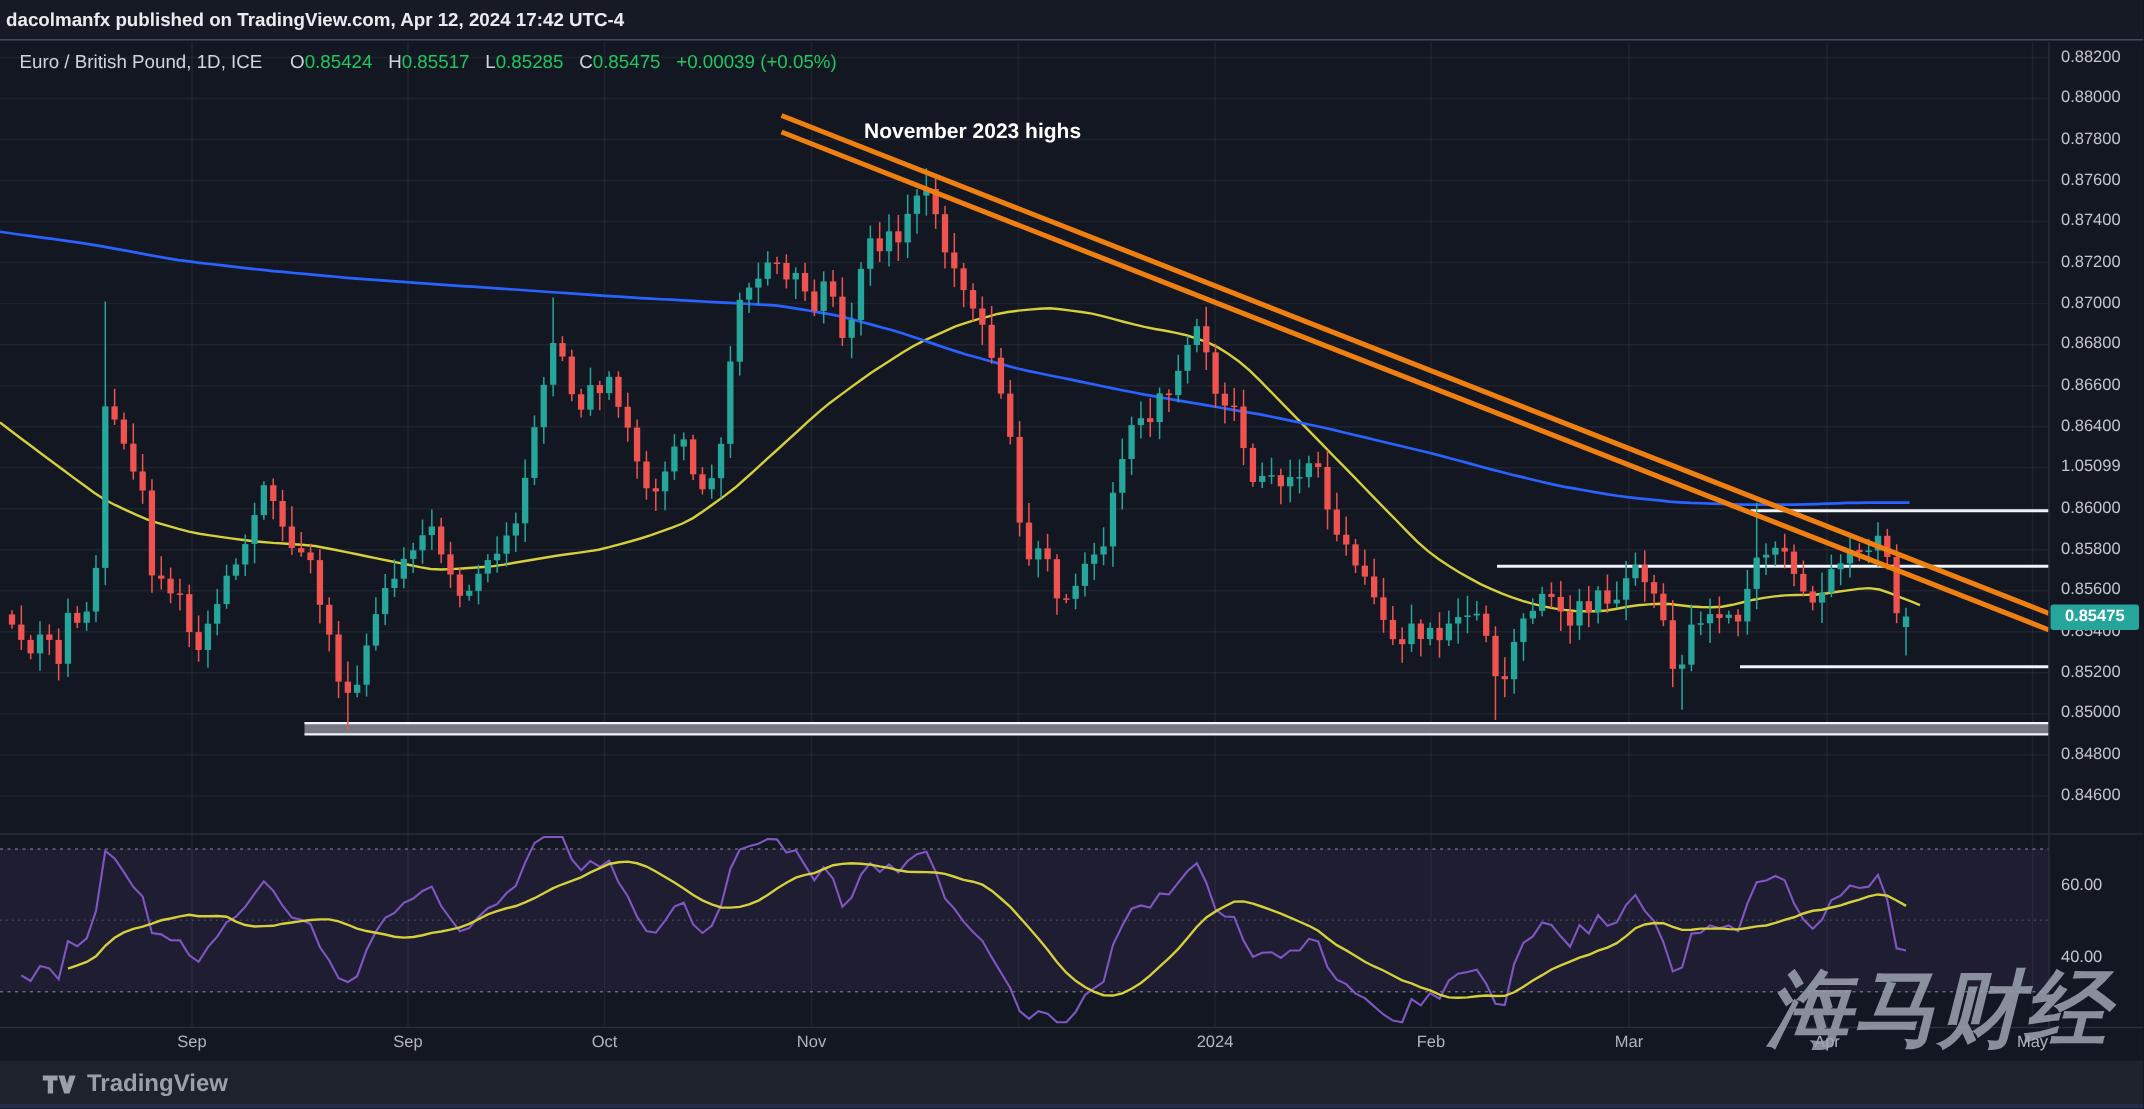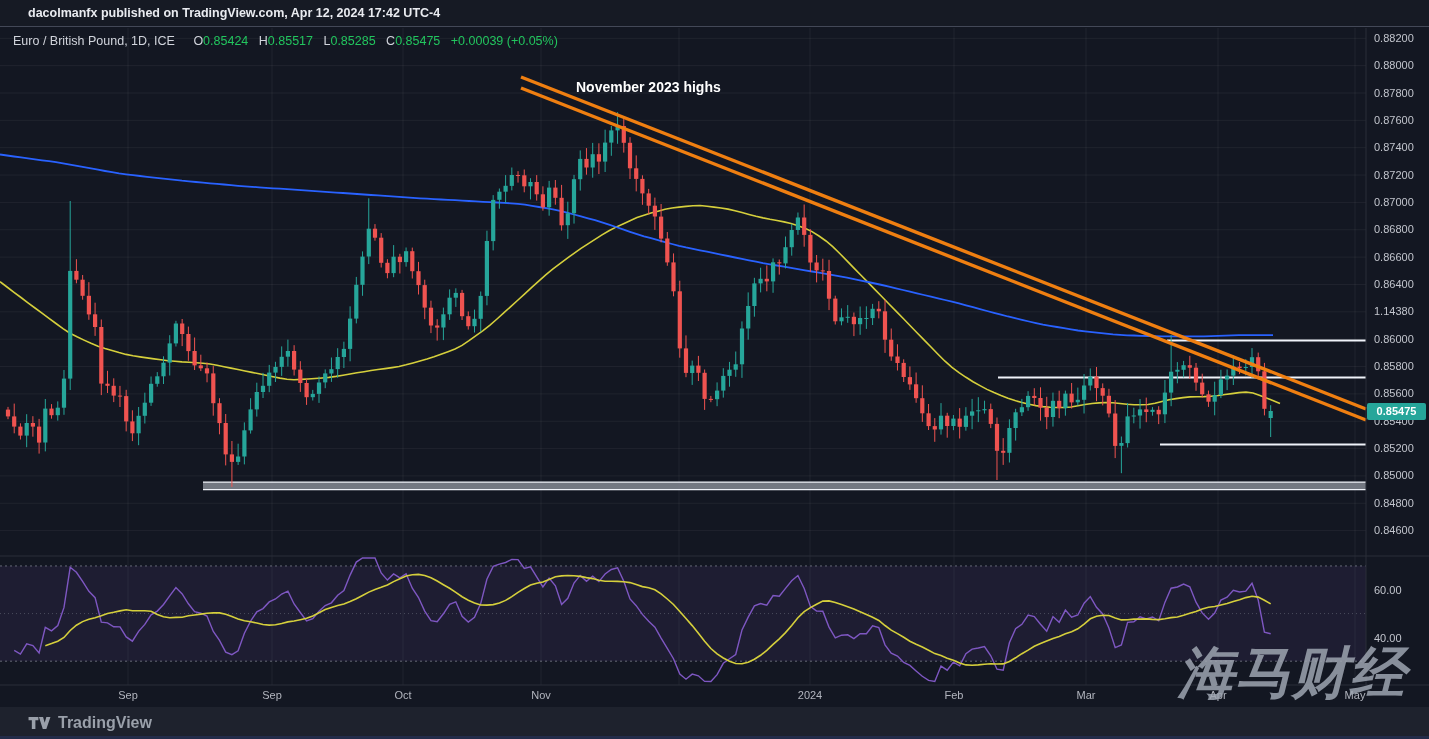--- a/index.html
+++ b/index.html
@@ -1,21 +1,21 @@
 <!DOCTYPE html>
 <html><head>
 <meta charset="utf-8">
 <style>
   html,body{margin:0;padding:0;background:#131722;width:1429px;height:739px;overflow:hidden;
     font-family:"Liberation Sans",sans-serif;-webkit-font-smoothing:antialiased;}
   #stage{position:relative;width:1429px;height:739px;background:#131722;}
   #chart{position:absolute;left:0;top:0;}
   .topbar{position:absolute;left:0;top:0;width:1429px;height:27px;background:#161a24;
     border-bottom:1px solid #434857;color:#e9ebf0;font-size:12.5px;font-weight:700;
-    line-height:27px;padding-left:28px;box-sizing:border-box;z-index:8;}
+    line-height:27px;padding-left:4px;box-sizing:border-box;z-index:8;}
   .legend{position:absolute;left:13px;top:34px;font-size:12.5px;color:#d1d4dc;z-index:6;white-space:nowrap;}
   .legend .val{color:#22c55e;}
   .legend .k{color:#d1d4dc;margin-left:7px;}
   .legend .title{margin-right:8px;}
   .ann{position:absolute;left:576px;top:79px;color:#fff;font-size:14px;font-weight:700;z-index:6;}
   .ptick{position:absolute;left:1374px;color:#c2c5cd;font-size:11px;z-index:4;}
   .ttick{position:absolute;color:#b2b5be;font-size:11px;transform:translateX(-50%);top:689px;z-index:4;}
   .rtick{position:absolute;left:1374px;color:#c2c5cd;font-size:11px;z-index:4;}
   .plabel{position:absolute;left:1367px;width:59px;height:17px;background:#26a69a;color:#fff;
     font-size:11px;font-weight:700;text-align:center;line-height:17px;border-radius:2px;z-index:7;}
@@ -514,21 +514,21 @@
       <div class="ptick" style="top: 31.8px;">0.88200</div>
       <div class="ptick" style="top: 59.152px;">0.88000</div>
       <div class="ptick" style="top: 86.504px;">0.87800</div>
       <div class="ptick" style="top: 113.856px;">0.87600</div>
       <div class="ptick" style="top: 141.208px;">0.87400</div>
       <div class="ptick" style="top: 168.56px;">0.87200</div>
       <div class="ptick" style="top: 195.912px;">0.87000</div>
       <div class="ptick" style="top: 223.264px;">0.86800</div>
       <div class="ptick" style="top: 250.616px;">0.86600</div>
       <div class="ptick" style="top: 277.968px;">0.86400</div>
-      <div class="ptick" style="top: 305.32px;">1.14380</div>
+      <div class="ptick" style="top: 305.32px;">1.05099</div>
       <div class="ptick" style="top: 332.672px;">0.86000</div>
       <div class="ptick" style="top: 360.024px;">0.85800</div>
       <div class="ptick" style="top: 387.376px;">0.85600</div>
       <div class="ptick" style="top: 414.728px;">0.85400</div>
       <div class="ptick" style="top: 442.08px;">0.85200</div>
       <div class="ptick" style="top: 469.432px;">0.85000</div>
       <div class="ptick" style="top: 496.784px;">0.84800</div>
       <div class="ptick" style="top: 524.136px;">0.84600</div>
     </div>
   <div id="time-scale">

